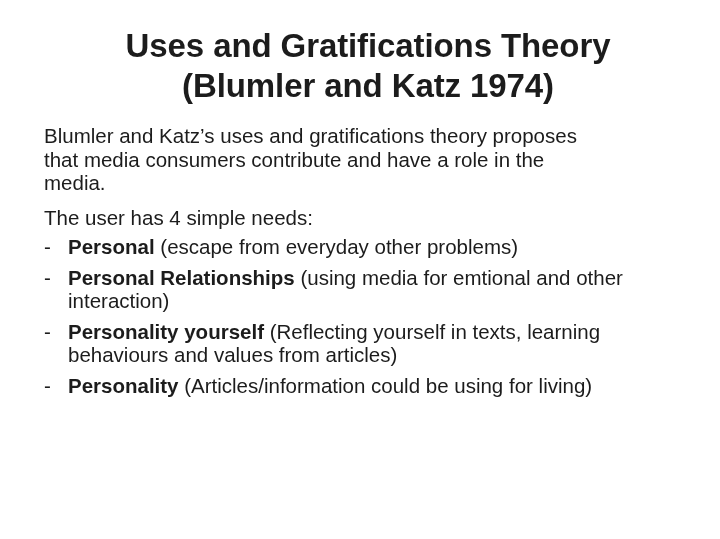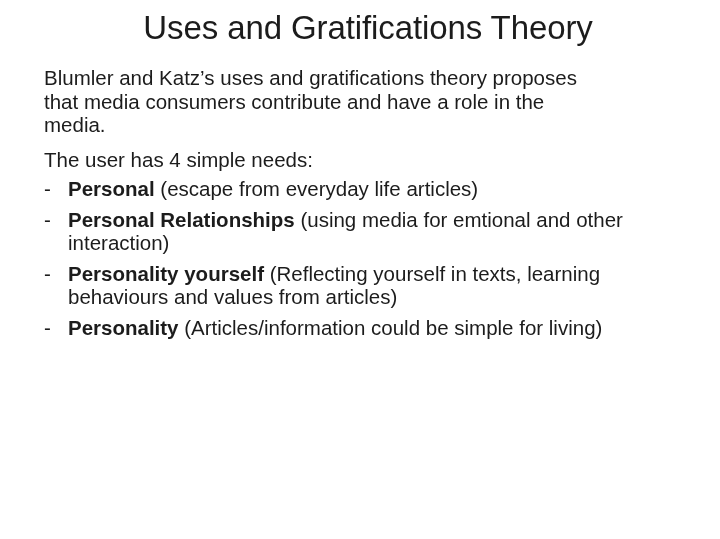--- a/index.html
+++ b/index.html
@@ -20,24 +20,24 @@
     position: relative;
     width: 720px;
     height: 539px;
     background: #ffffff;
     box-sizing: border-box;
   }
 
   
   .slide-title {
     text-align: center;
-    padding-top: 8px;
+    padding-top: 26px;
     font-size: 33px;
     line-height: 40px;
-    font-weight: 400;
+    font-weight: 700;
     color: #1c1c1c;
     letter-spacing: -0.1px;
     margin-left: 16px;
   }
   .title-line {
     display: block;
     white-space: nowrap;
   }
 
   
@@ -88,42 +88,43 @@
     font-weight: 400;
   }
 </style>
 </head>
 <body>
 
 <div class="slide">
 
   <div class="slide-title">
     <span class="title-line">Uses and Gratifications Theory</span>
+    <span class="title-line">(Blumler and Katz 1974)</span>
   </div>
 
   <div class="slide-body">
 
     <p class="intro-paragraph">Blumler and Katz’s uses and gratifications theory proposes that media consumers contribute and have a role in the media.</p>
 
     <p class="needs-line">The user has 4 simple needs:</p>
 
     <ul class="needs-list">
 
       <li class="needs-item">
-        <span class="bullet-dash">-</span><span class="needs-term">Personal</span> <span class="needs-desc">(escape from everyday life articles)</span>
+        <span class="bullet-dash">-</span><span class="needs-term">Personal</span> <span class="needs-desc">(escape from everyday other problems)</span>
       </li>
 
       <li class="needs-item">
         <span class="bullet-dash">-</span><span class="needs-term">Personal Relationships</span> <span class="needs-desc">(using media for emtional and other interaction)</span>
       </li>
 
       <li class="needs-item">
         <span class="bullet-dash">-</span><span class="needs-term">Personality yourself</span> <span class="needs-desc">(Reflecting yourself in texts, learning behaviours and values from articles)</span>
       </li>
 
       <li class="needs-item">
-        <span class="bullet-dash">-</span><span class="needs-term">Personality</span> <span class="needs-desc">(Articles/information could be simple for living)</span>
+        <span class="bullet-dash">-</span><span class="needs-term">Personality</span> <span class="needs-desc">(Articles/information could be using for living)</span>
       </li>
 
     </ul>
   </div>
 
 </div>
 
 </body></html>

